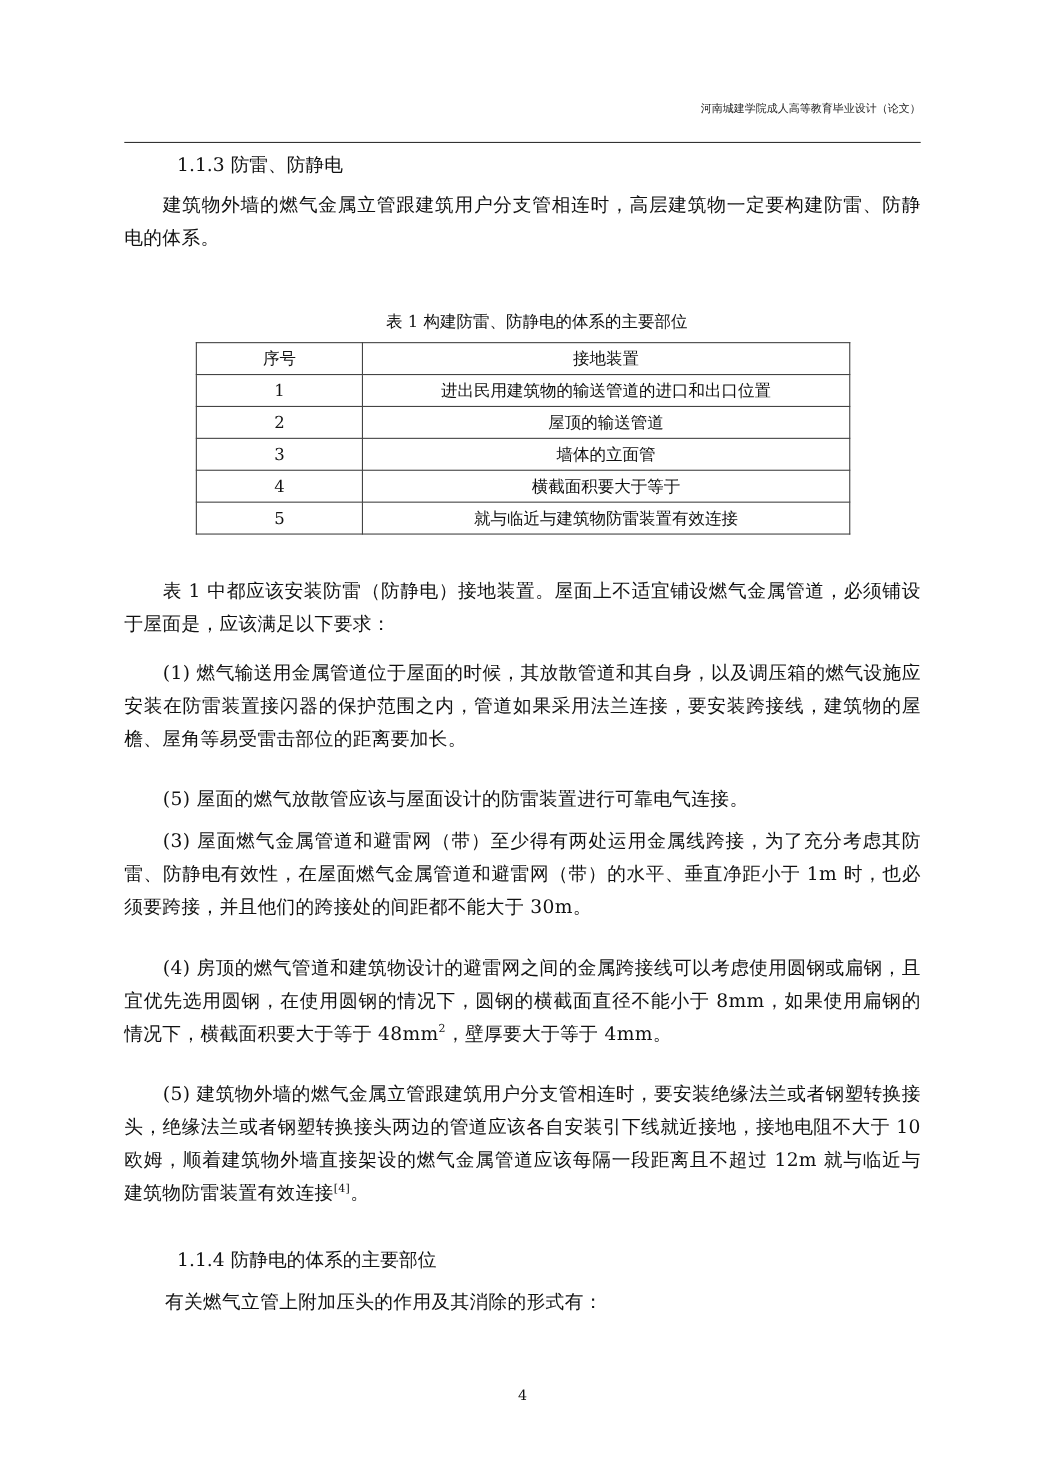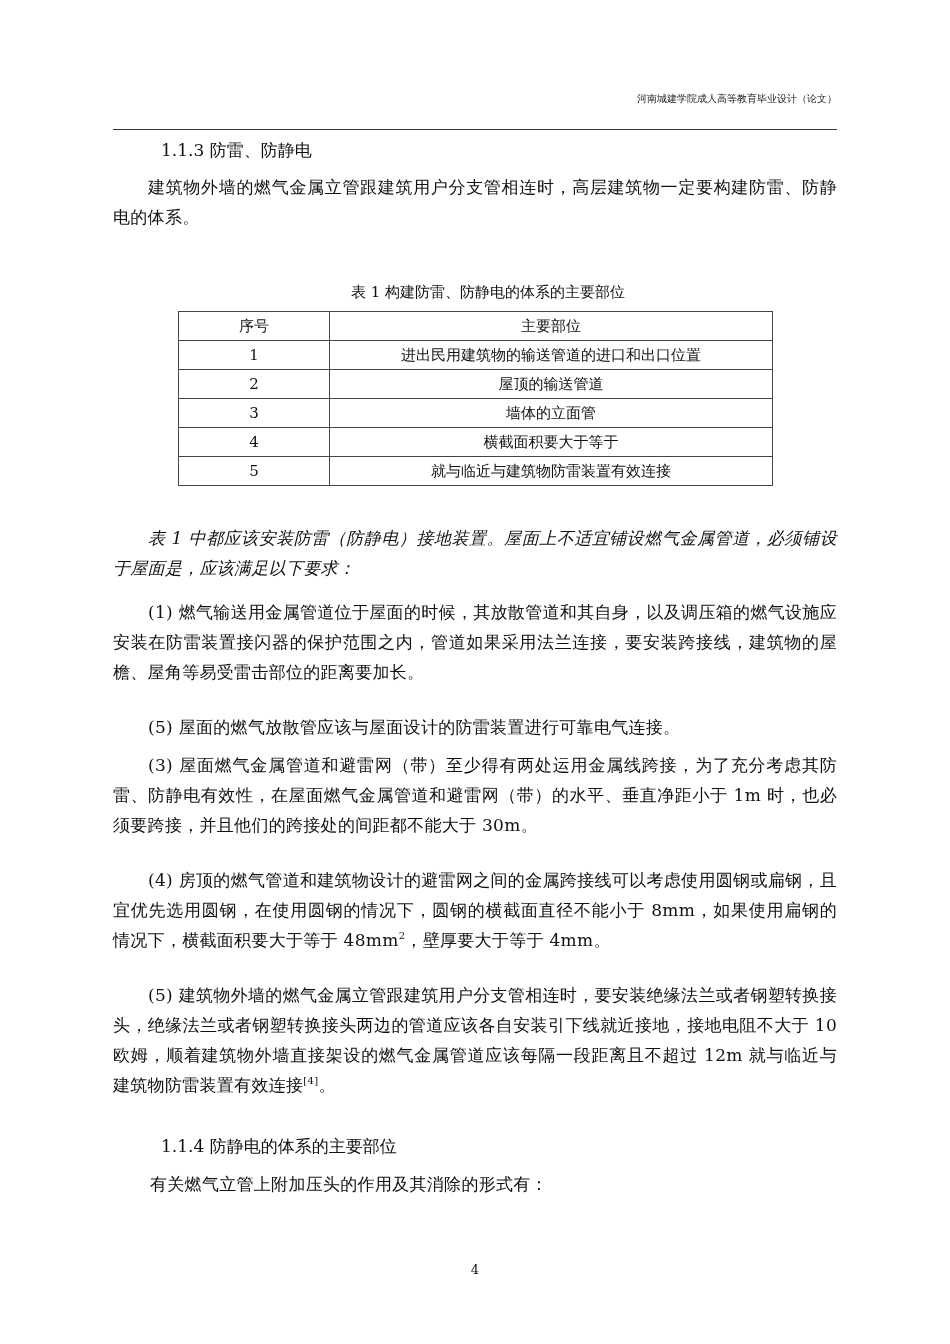--- a/index.html
+++ b/index.html
@@ -49,21 +49,21 @@
 <div class="header-rule"></div>
 
 <div class="h3" style="top:135px;">1.1.3 防雷、防静电</div>
 <div class="para indent" style="top:172px;">建筑物外墙的燃气金属立管跟建筑用户分支管相连时，高层建筑物一定要构建防雷、防静电的体系。</div>
 
 <div class="caption">表 1  构建防雷、防静电的体系的主要部位</div>
 <table class="t">
   <tbody>
       <tr>
     <td class="c1">序号</td>
-    <td>主要部位</td>
+    <td>接地装置</td>
   </tr>
   <tr>
     <td class="c1">1</td>
     <td>进出民用建筑物的输送管道的进口和出口位置</td>
   </tr>
   <tr>
     <td class="c1">2</td>
     <td>屋顶的输送管道</td>
   </tr>
   <tr>
@@ -74,21 +74,21 @@
     <td class="c1">4</td>
     <td>横截面积要大于等于</td>
   </tr>
   <tr>
     <td class="c1">5</td>
     <td>就与临近与建筑物防雷装置有效连接</td>
   </tr>
 </tbody>
   </table>
 
-<div class="para indent" style="top:523px;font-style:italic;">表 1 中都应该安装防雷（防静电）接地装置。屋面上不适宜铺设燃气金属管道，必须铺设于屋面是，应该满足以下要求：</div>
+<div class="para indent" style="top:523px;">表 1 中都应该安装防雷（防静电）接地装置。屋面上不适宜铺设燃气金属管道，必须铺设于屋面是，应该满足以下要求：</div>
 <div class="para indent" style="top:597px;">(1) 燃气输送用金属管道位于屋面的时候，其放散管道和其自身，以及调压箱的燃气设施应安装在防雷装置接闪器的保护范围之内，管道如果采用法兰连接，要安装跨接线，建筑物的屋檐、屋角等易受雷击部位的距离要加长。</div>
 <div class="para indent" style="top:712px;">(5) 屋面的燃气放散管应该与屋面设计的防雷装置进行可靠电气连接。</div>
 <div class="para indent" style="top:750px;">(3) 屋面燃气金属管道和避雷网（带）至少得有两处运用金属线跨接，为了充分考虑其防雷、防静电有效性，在屋面燃气金属管道和避雷网（带）的水平、垂直净距小于 1m 时，也必须要跨接，并且他们的跨接处的间距都不能大于 30m。</div>
 <div class="para indent" style="top:865px;"><span>(4) 房顶的燃气管道和建筑物设计的避雷网之间的金属跨接线可以考虑使用圆钢或扁钢，且宜优先选用圆钢，在使用圆钢的情况下，圆钢的横截面直径不能小于 8mm，如果使用扁钢的情况下，横截面积要大于等于 48mm</span><sup>2</sup><span>，壁厚要大于等于 4mm。</span></div>
 <div class="para indent" style="top:980px;"><span>(5) 建筑物外墙的燃气金属立管跟建筑用户分支管相连时，要安装绝缘法兰或者钢塑转换接头，绝缘法兰或者钢塑转换接头两边的管道应该各自安装引下线就近接地，接地电阻不大于 10 欧姆，顺着建筑物外墙直接架设的燃气金属管道应该每隔一段距离且不超过 12m 就与临近与建筑物防雷装置有效连接</span><sup>[4]</sup><span>。</span></div>
 
 <div class="h3" style="top:1131px;">1.1.4 防静电的体系的主要部位</div>
 <div class="para" style="top:1169px; left:150px; width:690px;">有关燃气立管上附加压头的作用及其消除的形式有：</div>
 
 <div class="pageno">4</div>

